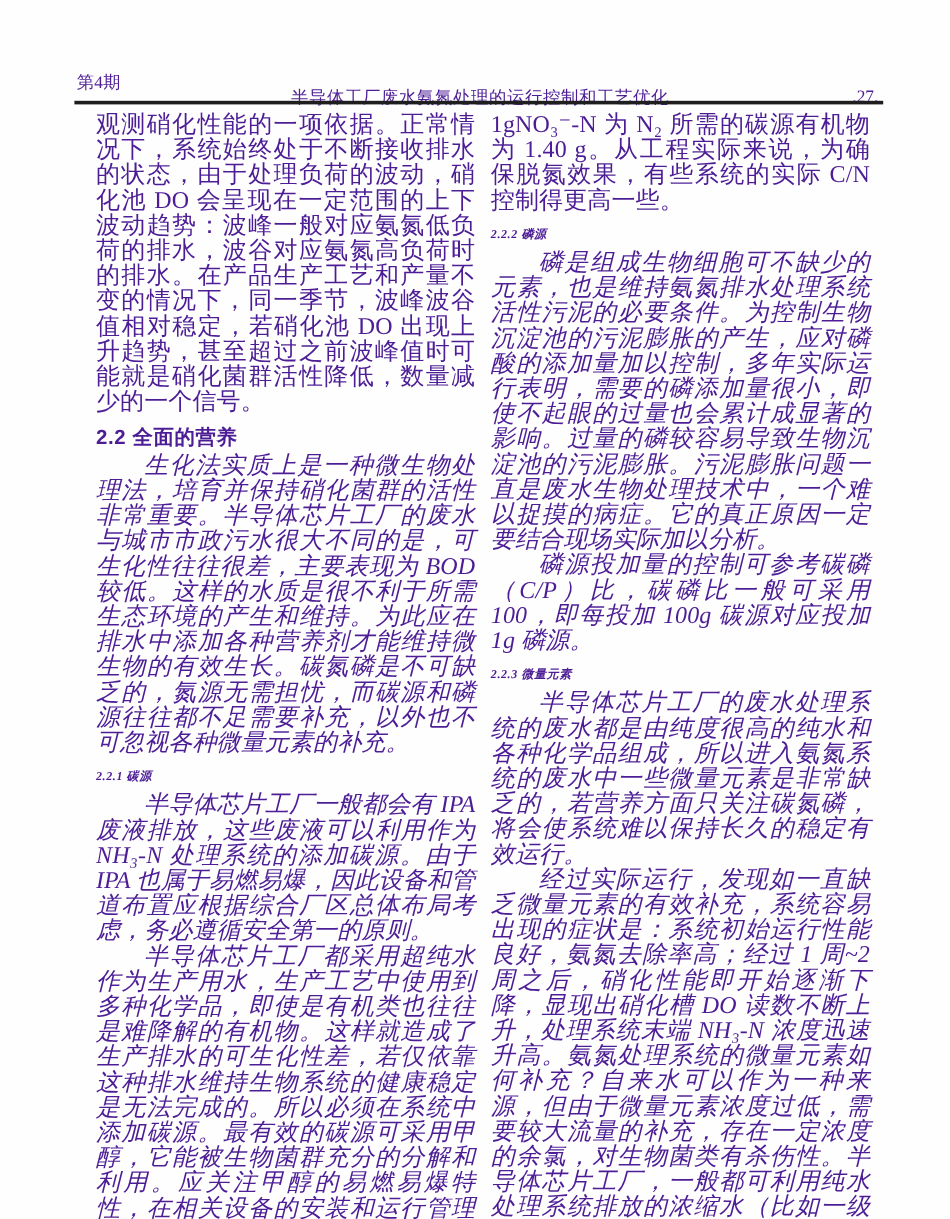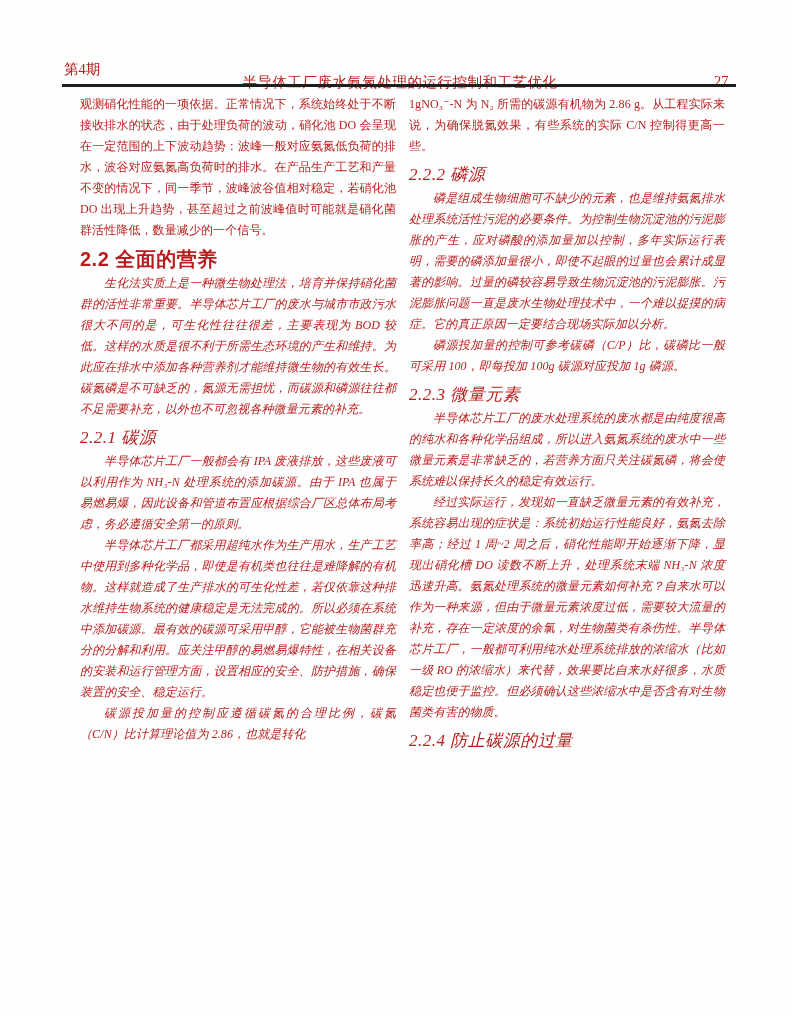--- a/index.html
+++ b/index.html
@@ -7,21 +7,21 @@
     padding: 0;
     background: #ffffff;
   }
   .page {
     position: relative;
     width: 792px;
     height: 1016px;
     background: #fefefe;
     overflow: hidden;
     font-family: "Liberation Serif", "DejaVu Serif", serif;
-    color: #b91c1c;
+    color: #4c1d95;
   }
   .page-header {
     position: absolute;
     left: 64px;
     right: 56px;
     top: 58px;
     height: 22px;
     font-size: 14.5px;
     line-height: 22px;
   }
@@ -57,43 +57,43 @@
     top: 94px;
     width: 645px;
     display: flex;
     gap: 13px;
   }
   .col {
     width: 316px;
   }
   .col p {
     margin: 0;
-    font-size: 12px;
+    font-size: 20px;
     line-height: 21px;
     text-align: justify;
     text-justify: inter-ideograph;
     letter-spacing: 0.1px;
   }
   .col p.indent {
     text-indent: 2em;
     font-style: italic;
   }
   .sec-heading {
     margin: 8px 0 3px 0;
     font-family: "Liberation Sans", "DejaVu Sans", sans-serif;
     font-weight: bold;
-    font-size: 20px;
+    font-size: 17px;
     line-height: 21px;
     letter-spacing: 0.5px;
   }
   .subsec-heading {
     margin: 7px 0 3px 0;
     font-style: italic;
-    font-weight: normal;
-    font-size: 17px;
+    font-weight: bold;
+    font-size: 10px;
     line-height: 21px;
     letter-spacing: 0.5px;
   }
 </style>
 </head>
 <body>
 
 <div class="page">
 
   <div class="page-header">
@@ -110,21 +110,21 @@
       <p>观测硝化性能的一项依据。正常情况下，系统始终处于不断接收排水的状态，由于处理负荷的波动，硝化池 DO 会呈现在一定范围的上下波动趋势：波峰一般对应氨氮低负荷的排水，波谷对应氨氮高负荷时的排水。在产品生产工艺和产量不变的情况下，同一季节，波峰波谷值相对稳定，若硝化池 DO 出现上升趋势，甚至超过之前波峰值时可能就是硝化菌群活性降低，数量减少的一个信号。</p>
       <h2 class="sec-heading">2.2 全面的营养</h2>
       <p class="indent">生化法实质上是一种微生物处理法，培育并保持硝化菌群的活性非常重要。半导体芯片工厂的废水与城市市政污水很大不同的是，可生化性往往很差，主要表现为 BOD 较低。这样的水质是很不利于所需生态环境的产生和维持。为此应在排水中添加各种营养剂才能维持微生物的有效生长。碳氮磷是不可缺乏的，氮源无需担忧，而碳源和磷源往往都不足需要补充，以外也不可忽视各种微量元素的补充。</p>
       <h3 class="subsec-heading">2.2.1 碳源</h3>
       <p class="indent">半导体芯片工厂一般都会有 IPA 废液排放，这些废液可以利用作为 NH₃-N 处理系统的添加碳源。由于 IPA 也属于易燃易爆，因此设备和管道布置应根据综合厂区总体布局考虑，务必遵循安全第一的原则。</p>
       <p class="indent">半导体芯片工厂都采用超纯水作为生产用水，生产工艺中使用到多种化学品，即使是有机类也往往是难降解的有机物。这样就造成了生产排水的可生化性差，若仅依靠这种排水维持生物系统的健康稳定是无法完成的。所以必须在系统中添加碳源。最有效的碳源可采用甲醇，它能被生物菌群充分的分解和利用。应关注甲醇的易燃易爆特性，在相关设备的安装和运行管理方面，设置相应的安全、防护措施，确保装置的安全、稳定运行。</p>
       <p class="indent">碳源投加量的控制应遵循碳氮的合理比例，碳氮（C/N）比计算理论值为 2.86，也就是转化</p>
     </div>
 
     <div class="col">
-      <p>1gNO₃⁻-N 为 N₂ 所需的碳源有机物为 2.86 g。从工程实际来说，为确保脱氮效果，有些系统的实际 C/N 控制得更高一些。</p>
+      <p>1gNO₃⁻-N 为 N₂ 所需的碳源有机物为 1.40 g。从工程实际来说，为确保脱氮效果，有些系统的实际 C/N 控制得更高一些。</p>
       <h3 class="subsec-heading">2.2.2 磷源</h3>
       <p class="indent">磷是组成生物细胞可不缺少的元素，也是维持氨氮排水处理系统活性污泥的必要条件。为控制生物沉淀池的污泥膨胀的产生，应对磷酸的添加量加以控制，多年实际运行表明，需要的磷添加量很小，即使不起眼的过量也会累计成显著的影响。过量的磷较容易导致生物沉淀池的污泥膨胀。污泥膨胀问题一直是废水生物处理技术中，一个难以捉摸的病症。它的真正原因一定要结合现场实际加以分析。</p>
       <p class="indent">磷源投加量的控制可参考碳磷（C/P）比，碳磷比一般可采用 100，即每投加 100g 碳源对应投加 1g 磷源。</p>
       <h3 class="subsec-heading">2.2.3 微量元素</h3>
       <p class="indent">半导体芯片工厂的废水处理系统的废水都是由纯度很高的纯水和各种化学品组成，所以进入氨氮系统的废水中一些微量元素是非常缺乏的，若营养方面只关注碳氮磷，将会使系统难以保持长久的稳定有效运行。</p>
       <p class="indent">经过实际运行，发现如一直缺乏微量元素的有效补充，系统容易出现的症状是：系统初始运行性能良好，氨氮去除率高；经过 1 周~2 周之后，硝化性能即开始逐渐下降，显现出硝化槽 DO 读数不断上升，处理系统末端 NH₃-N 浓度迅速升高。氨氮处理系统的微量元素如何补充？自来水可以作为一种来源，但由于微量元素浓度过低，需要较大流量的补充，存在一定浓度的余氯，对生物菌类有杀伤性。半导体芯片工厂，一般都可利用纯水处理系统排放的浓缩水（比如一级 RO 的浓缩水）来代替，效果要比自来水好很多，水质稳定也便于监控。但必须确认这些浓缩水中是否含有对生物菌类有害的物质。</p>
       <h3 class="subsec-heading">2.2.4 防止碳源的过量</h3>
     </div>
 
   </div>

